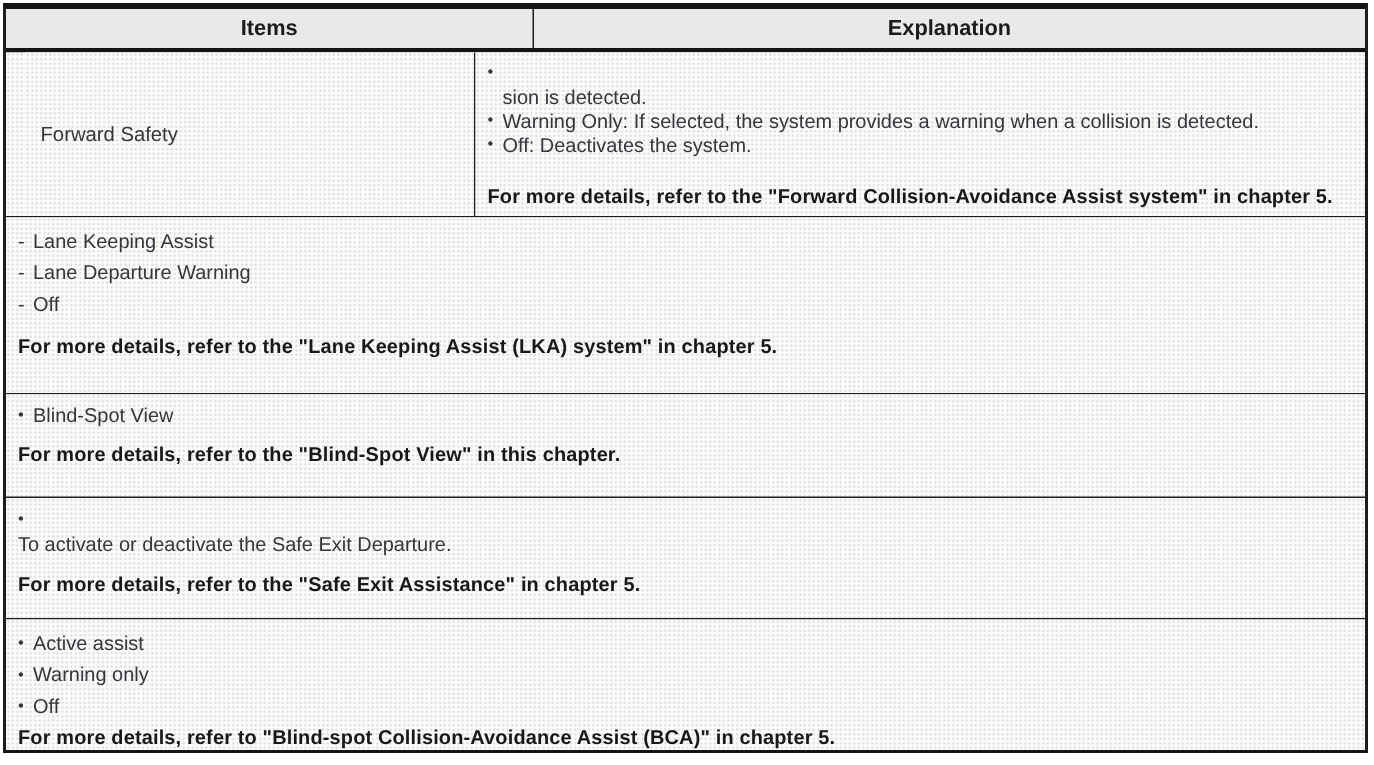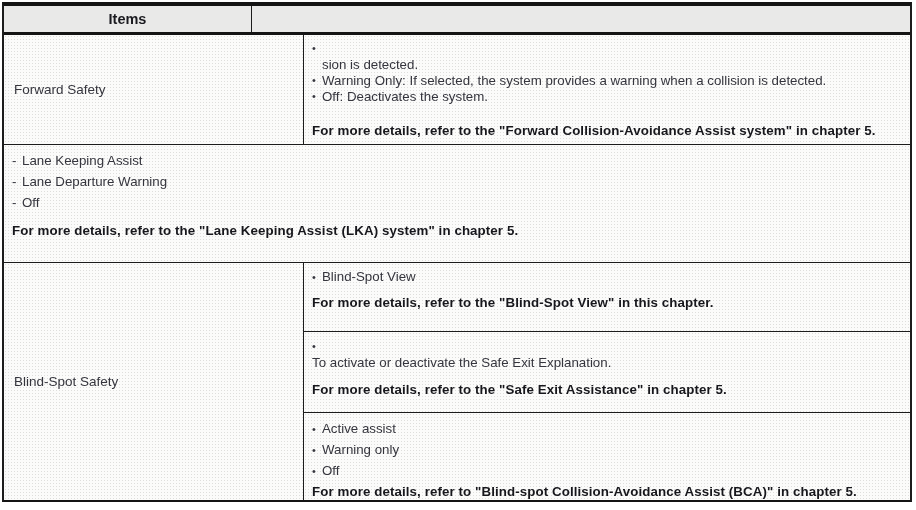--- a/index.html
+++ b/index.html
@@ -36,21 +36,21 @@
   }
   .th {
     display: flex;
     align-items: center;
     justify-content: center;
     font-size: 14.5px;
     font-weight: bold;
     color: #1a1a1f;
     box-sizing: border-box;
   }
-  .th-items { width: 248px; border-right: 1px solid #1c1c1c; }
+  .th-items { width: 352px; border-right: 1px solid #1c1c1c; }
   .th-exp { flex: 1; }
   
   .tbody .row, .tbody .section, .item-cell {
     background-color: #fbfbfa;
     background-image: radial-gradient(circle, #dededc 0.7px, rgba(0,0,0,0) 0.9px);
     background-size: 3px 3px;
   }
   .row {
     display: flex;
     border-bottom: 1px solid #1c1c1c;
@@ -58,20 +58,21 @@
   .row:last-child { border-bottom: none; }
   .item-cell {
     width: 300px;
     box-sizing: border-box;
     border-right: 1px solid #1c1c1c;
     display: flex;
     align-items: center;
     padding-left: 10px;
     font-size: 13.5px;
     color: #35353d;
+    margin-left: 13px;
   }
   .exp-col {
     flex: 1;
     display: flex;
     flex-direction: column;
     min-width: 0;
   }
   .section {
     box-sizing: border-box;
     padding: 5px 0 0 8px;
@@ -99,20 +100,21 @@
     letter-spacing: 0.1px;
   }
 </style>
 </head>
 <body>
 
 <div class="page">
   <div class="manual-table">
     <div class="thead">
       <div class="th th-items">Items</div>
+      <div class="th th-exp">Explanation</div>
     </div>
     <div class="tbody">
         <div class="row">
           <div class="item-cell">
             <div class="">Forward Safety</div>
           </div>
           <div class="exp-col">
             <div class="section" style="height: 109px;">
               <div class="line bullet" style="height: 16px;">
                 <div class="marker bullet-glyph">•</div>
@@ -149,39 +151,36 @@
                 <div class="marker">-</div>
                 <div class="">Off</div>
               </div>
               <div class="line bold" style="height: 21px; margin-top: 7px;">
                 <div class="">For more details, refer to the "Lane Keeping Assist (LKA) system" in chapter 5.</div>
               </div>
             </div>
           </div>
         </div>
         <div class="row">
-          <div class="item-cell">
-            <div class="">Blind-Spot Safety</div>
-          </div>
           <div class="exp-col">
             <div class="section" style="height: 69px;">
               <div class="line bullet" style="height: 17px;">
                 <div class="marker bullet-glyph">•</div>
                 <div class="">Blind-Spot View</div>
               </div>
               <div class="line bold" style="height: 17px; margin-top: 9px;">
                 <div class="">For more details, refer to the "Blind-Spot View" in this chapter.</div>
               </div>
             </div>
             <div class="section" style="height: 81px;">
               <div class="line bullet" style="height: 17px;">
                 <div class="marker bullet-glyph">•</div>
               </div>
               <div class="line plain" style="height: 17px;">
-                <div class="">To activate or deactivate the Safe Exit Explanation.</div>
+                <div class="">To activate or deactivate the Safe Exit Departure.</div>
               </div>
               <div class="line bold" style="height: 17px; margin-top: 10px;">
                 <div class="">For more details, refer to the "Safe Exit Assistance" in chapter 5.</div>
               </div>
             </div>
             <div class="section" style="height: 87px;">
               <div class="line bullet" style="height: 21px;">
                 <div class="marker bullet-glyph">•</div>
                 <div class="">Active assist</div>
               </div>

